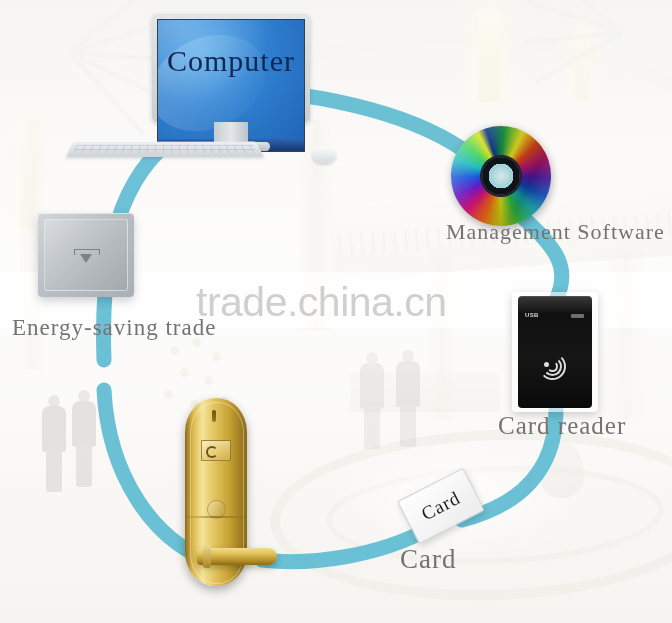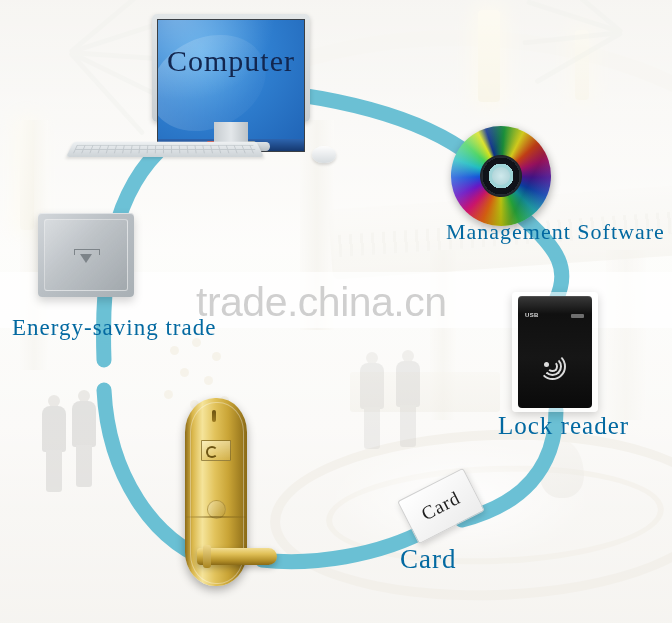--- a/index.html
+++ b/index.html
@@ -129,21 +129,21 @@
     font-size:41px;letter-spacing:-.5px;
     color:rgba(150,150,150,.45);
     white-space:nowrap;
     user-select:none;
   }
 
   
   .label{
     position:absolute;
     font-family:"Liberation Serif", serif;
-    color:#0369a1;
+    color:#737373;
     white-space:nowrap;
     letter-spacing:1px;
   }
   .lbl-computer{
     font-size:30px;color:#12264f;letter-spacing:1px;font-family:Liberation Serif, serif;
   }
   .lbl-mgmt{left:446px;top:219px;font-size:22px;}
   .lbl-cardreader{left:498px;top:412px;font-size:25px;}
   .lbl-card{left:400px;top:544px;font-size:27px;}
   .lbl-lock{left:180px;top:583px;font-size:30px;}
@@ -506,21 +506,21 @@
       <div class="reader-logo">USB</div>
       <div class="reader-led"></div>
       <div class="rfid">
         <i class="dot"></i>
           <i class="w1"></i>
           <i class="w2"></i>
           <i class="w3"></i>
       </div>
     </div>
   </div>
-  <div class="label lbl-cardreader">Lock reader</div>
+  <div class="label lbl-cardreader">Card reader</div>
 
   <div class="keycard">
     <span>Card</span>
   </div>
   <div class="label lbl-card">Card</div>
 
   <div class="lock">
     <div class="lock-plate"></div>
     <div class="lock-keyhole"></div>
     <div class="lock-window"></div>

